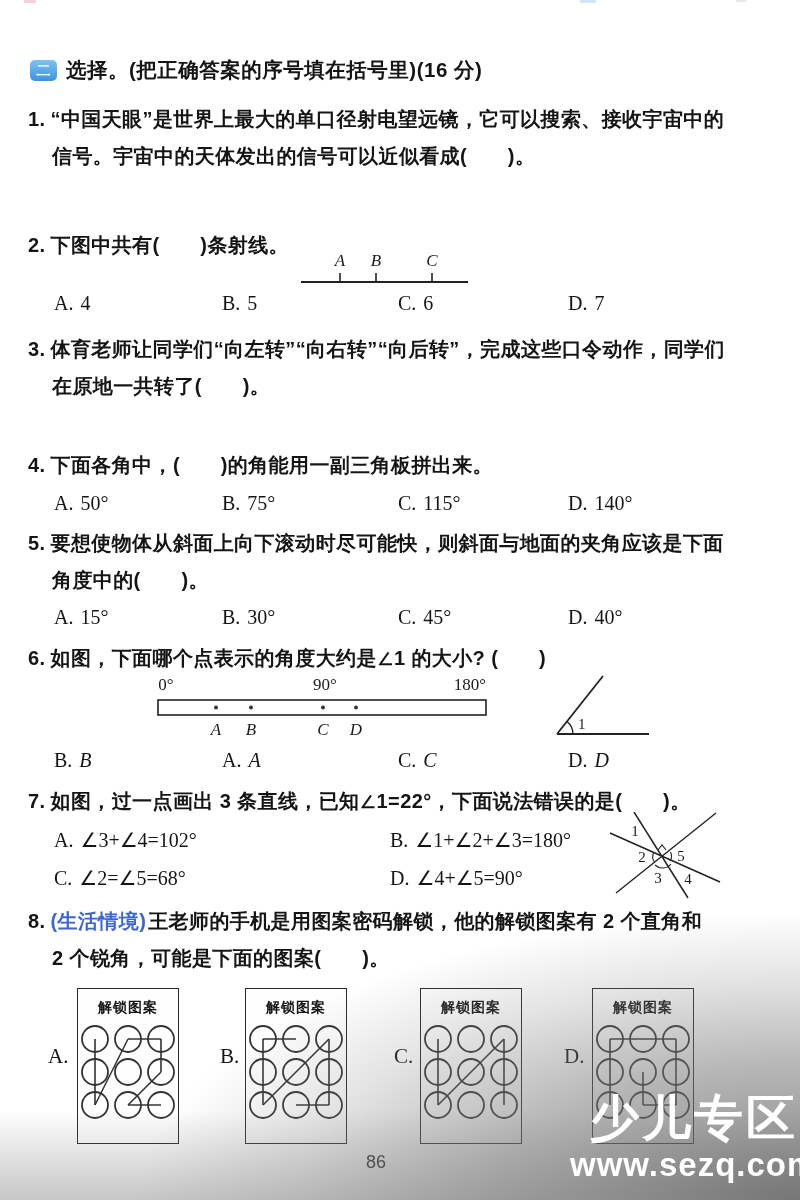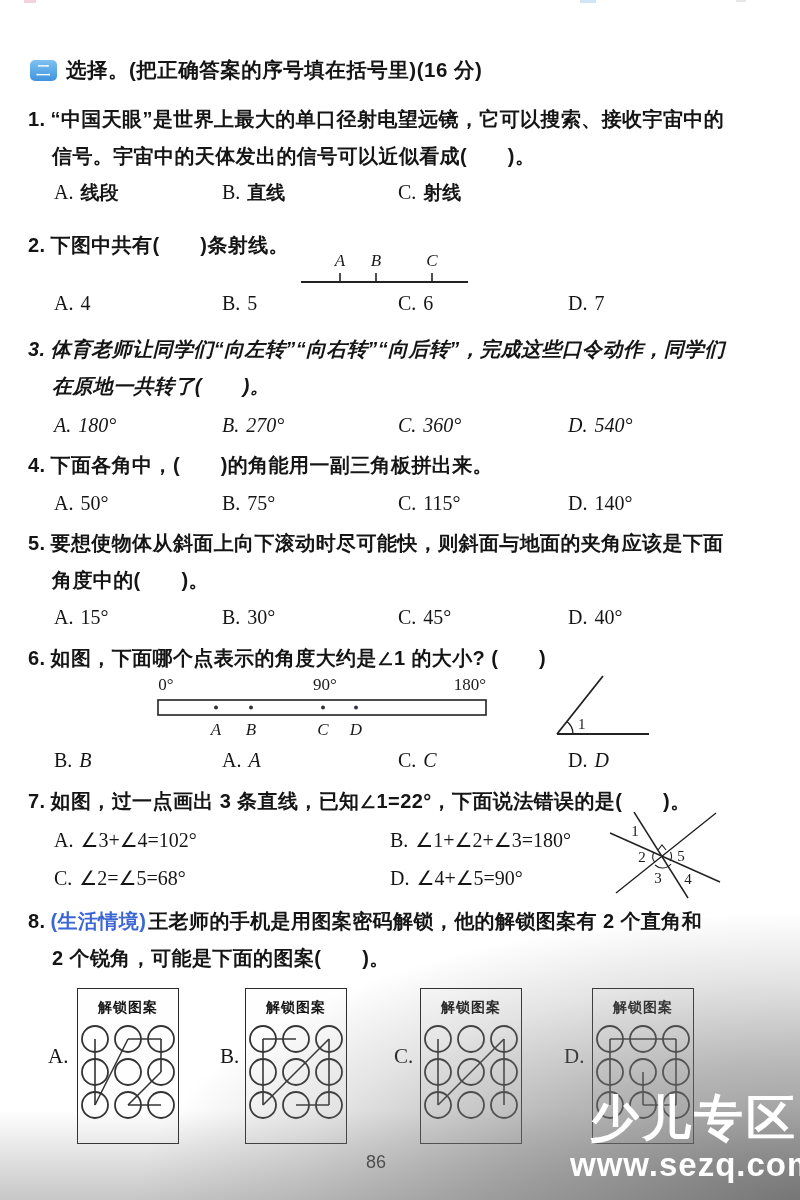--- a/index.html
+++ b/index.html
@@ -61,25 +61,20 @@
   </div>
 
   <div class="sec">
     <div class="sec-icon">二</div>
     <div class="sec-title">选择。(把正确答案的序号填在括号里)(16 分)</div>
   </div>
 
   <div class="q" style="top:106px;height:104px;">
     <div class="line" style="top:0;"><span class="qnum">1.</span><span>“中国天眼”是世界上最大的单口径射电望远镜，它可以搜索、接收宇宙中的</span></div>
     <div class="line indent" style="top:37px;">信号。宇宙中的天体发出的信号可以近似看成(　　)。</div>
-    <div class="opts c3" style="top:74px;">
-      <span class="opt"><span class="l">A.</span><span class="v cn">线段</span></span>
-      <span class="opt"><span class="l">B.</span><span class="v cn">直线</span></span>
-      <span class="opt"><span class="l">C.</span><span class="v cn">射线</span></span>
-    </div>
   </div>
 
   <div class="q" style="top:220px;height:104px;">
     <div class="line" style="top:12px;text-align:right;"><span class="qnum">2.</span><span>下图中共有(　　)条射线。</span></div>
     <svg class="fig" style="left:272px;top:26px;" width="170" height="46" viewBox="0 0 170 46">
       <line x1="1" y1="36" x2="168" y2="36" stroke="#222" stroke-width="2.2"></line>
       <line x1="40" y1="27" x2="40" y2="36" stroke="#222" stroke-width="1.6"></line>
       <line x1="76" y1="27" x2="76" y2="36" stroke="#222" stroke-width="1.6"></line>
       <line x1="132" y1="27" x2="132" y2="36" stroke="#222" stroke-width="1.6"></line>
       <text class="pt" x="40" y="20" text-anchor="middle">A</text>
@@ -87,29 +82,23 @@
       <text class="pt" x="132" y="20" text-anchor="middle">C</text>
     </svg>
     <div class="opts c4" style="top:72px;">
       <span class="opt"><span class="l">A.</span><span class="v">4</span></span>
       <span class="opt"><span class="l">B.</span><span class="v">5</span></span>
       <span class="opt"><span class="l">C.</span><span class="v">6</span></span>
       <span class="opt"><span class="l">D.</span><span class="v">7</span></span>
     </div>
   </div>
 
-  <div class="q" style="top:336px;height:104px;font-style:italic;">
+  <div class="q" style="top:336px;height:104px;">
     <div class="line" style="top:0;"><span class="qnum">3.</span><span>体育老师让同学们“向左转”“向右转”“向后转”，完成这些口令动作，同学们</span></div>
     <div class="line indent" style="top:37px;">在原地一共转了(　　)。</div>
-    <div class="opts c4" style="top:78px;">
-      <span class="opt"><span class="l">A.</span><span class="v">180°</span></span>
-      <span class="opt"><span class="l">B.</span><span class="v">270°</span></span>
-      <span class="opt"><span class="l">C.</span><span class="v">360°</span></span>
-      <span class="opt"><span class="l">D.</span><span class="v">540°</span></span>
-    </div>
   </div>
 
   <div class="q" style="top:452px;height:66px;">
     <div class="line" style="top:0;"><span class="qnum">4.</span><span>下面各角中，(　　)的角能用一副三角板拼出来。</span></div>
     <div class="opts c4" style="top:40px;">
       <span class="opt"><span class="l">A.</span><span class="v">50°</span></span>
       <span class="opt"><span class="l">B.</span><span class="v">75°</span></span>
       <span class="opt"><span class="l">C.</span><span class="v">115°</span></span>
       <span class="opt"><span class="l">D.</span><span class="v">140°</span></span>
     </div>

